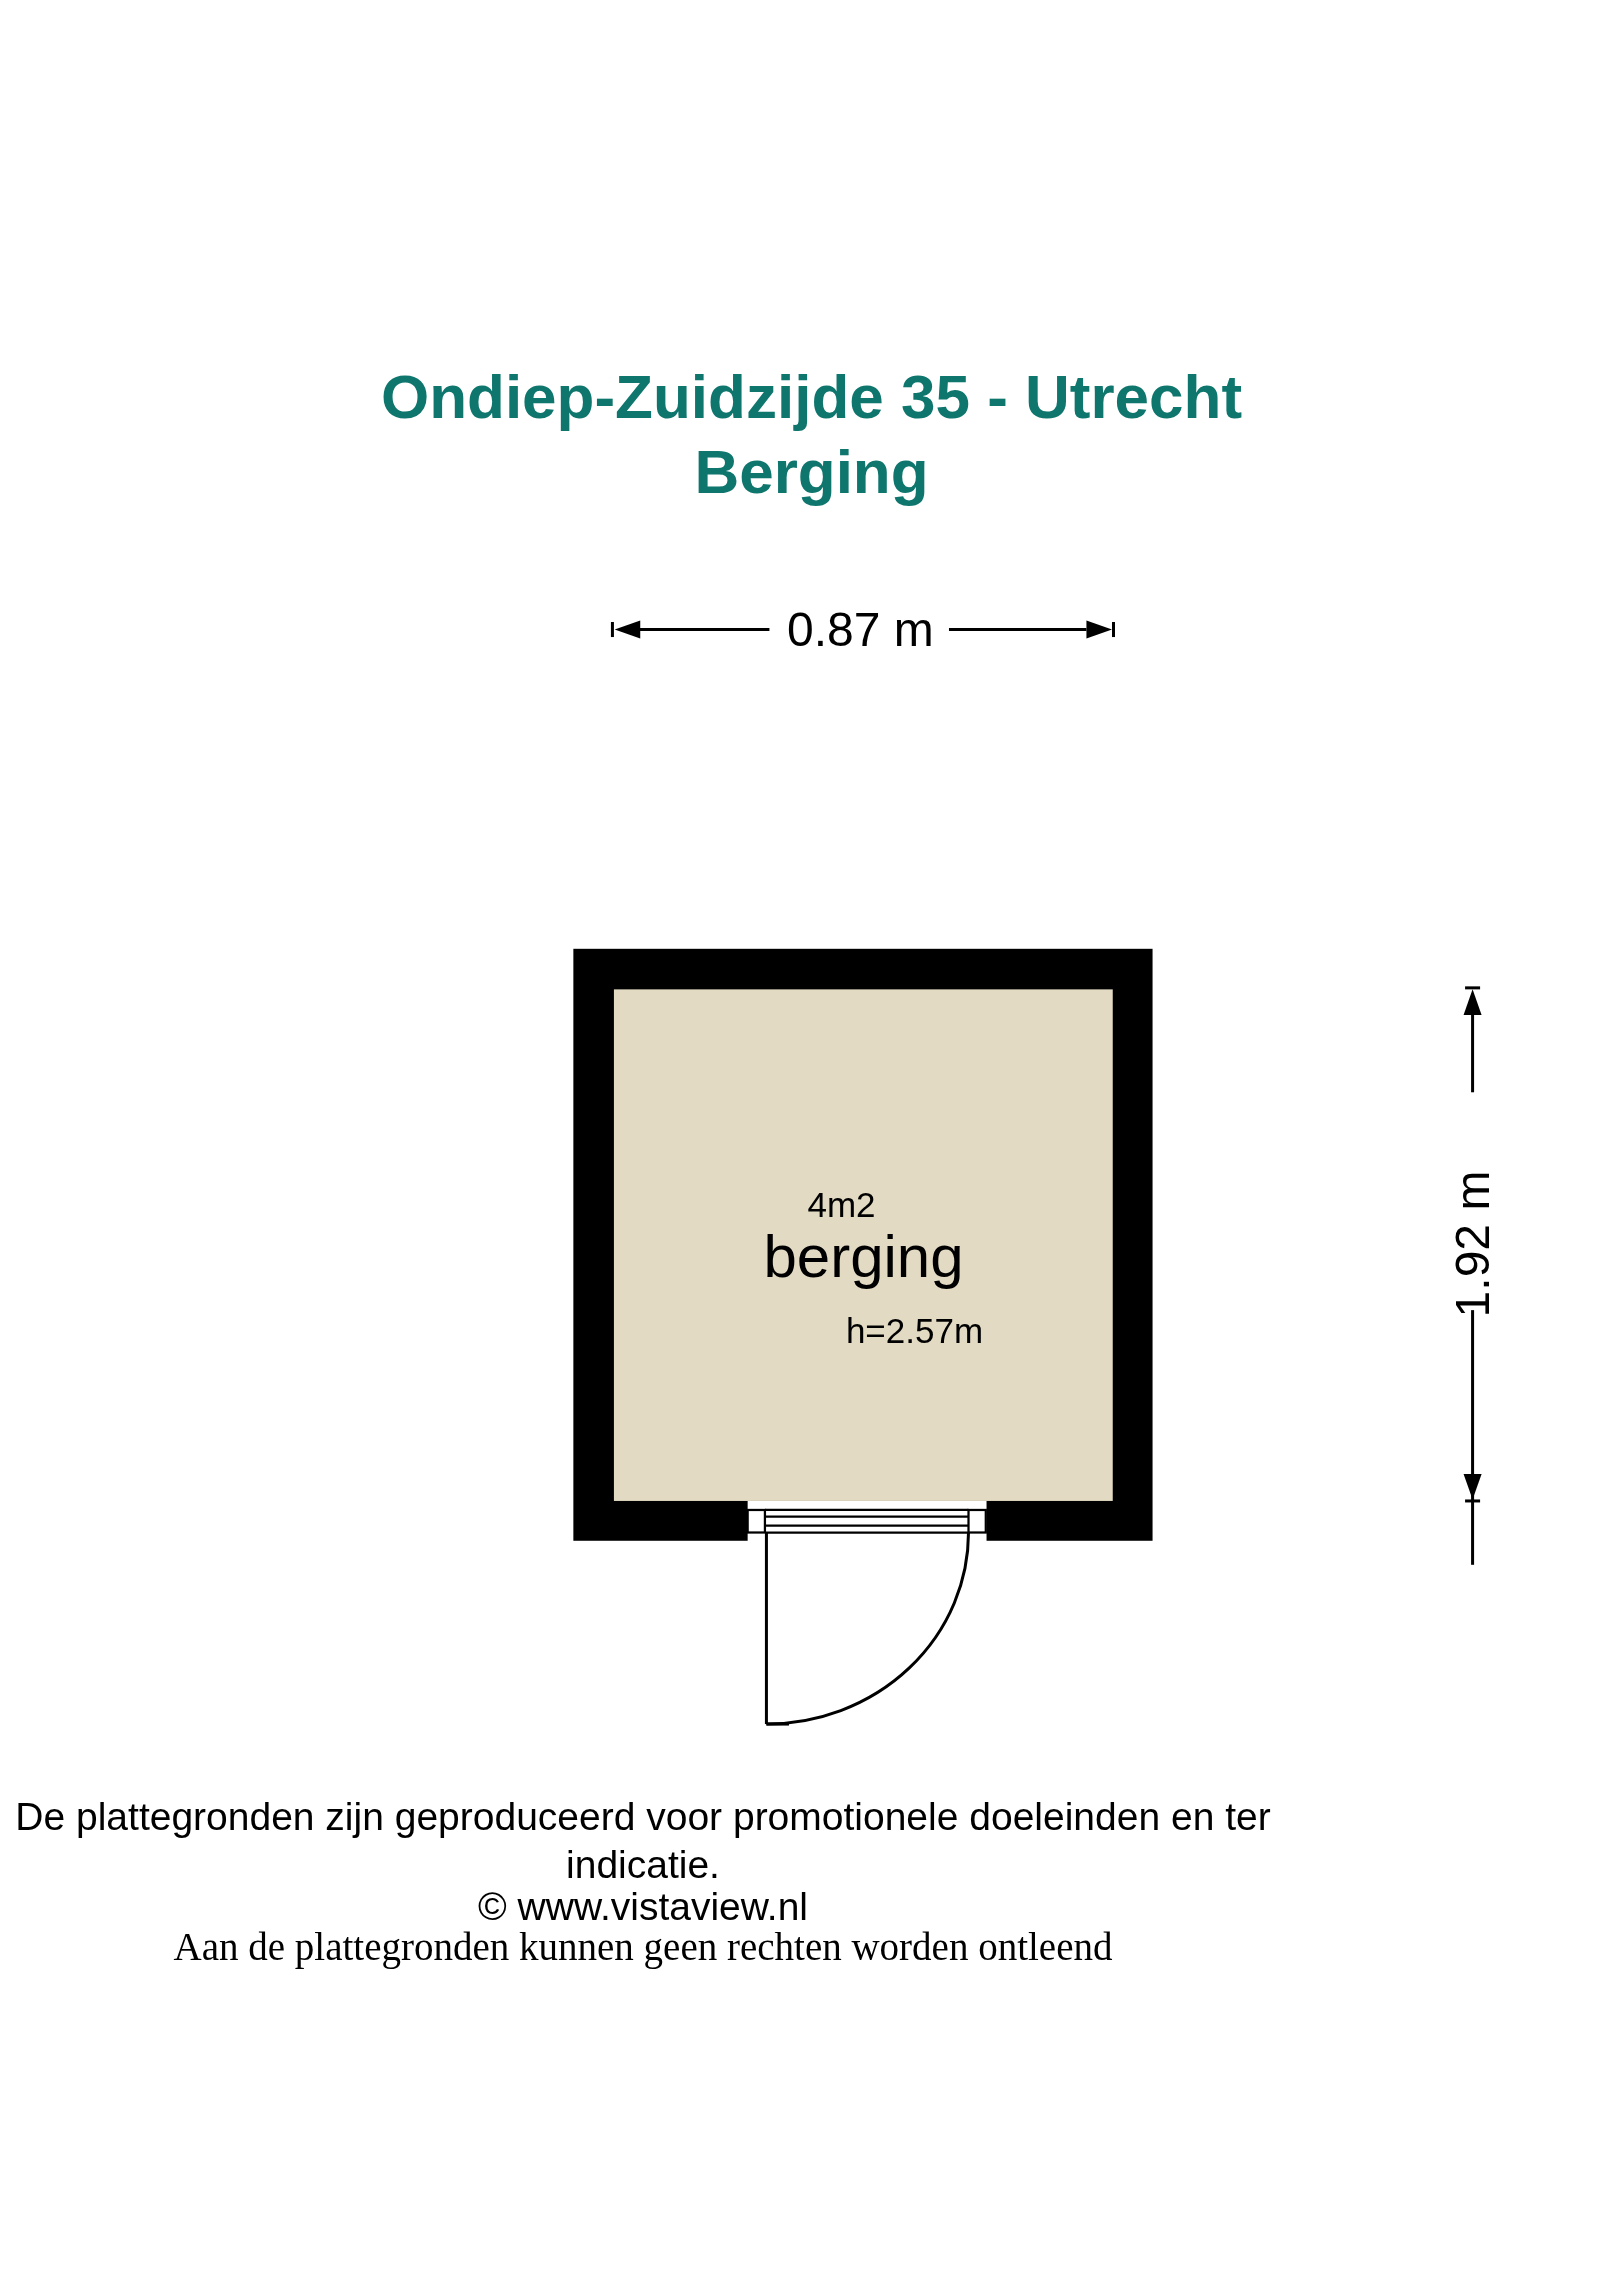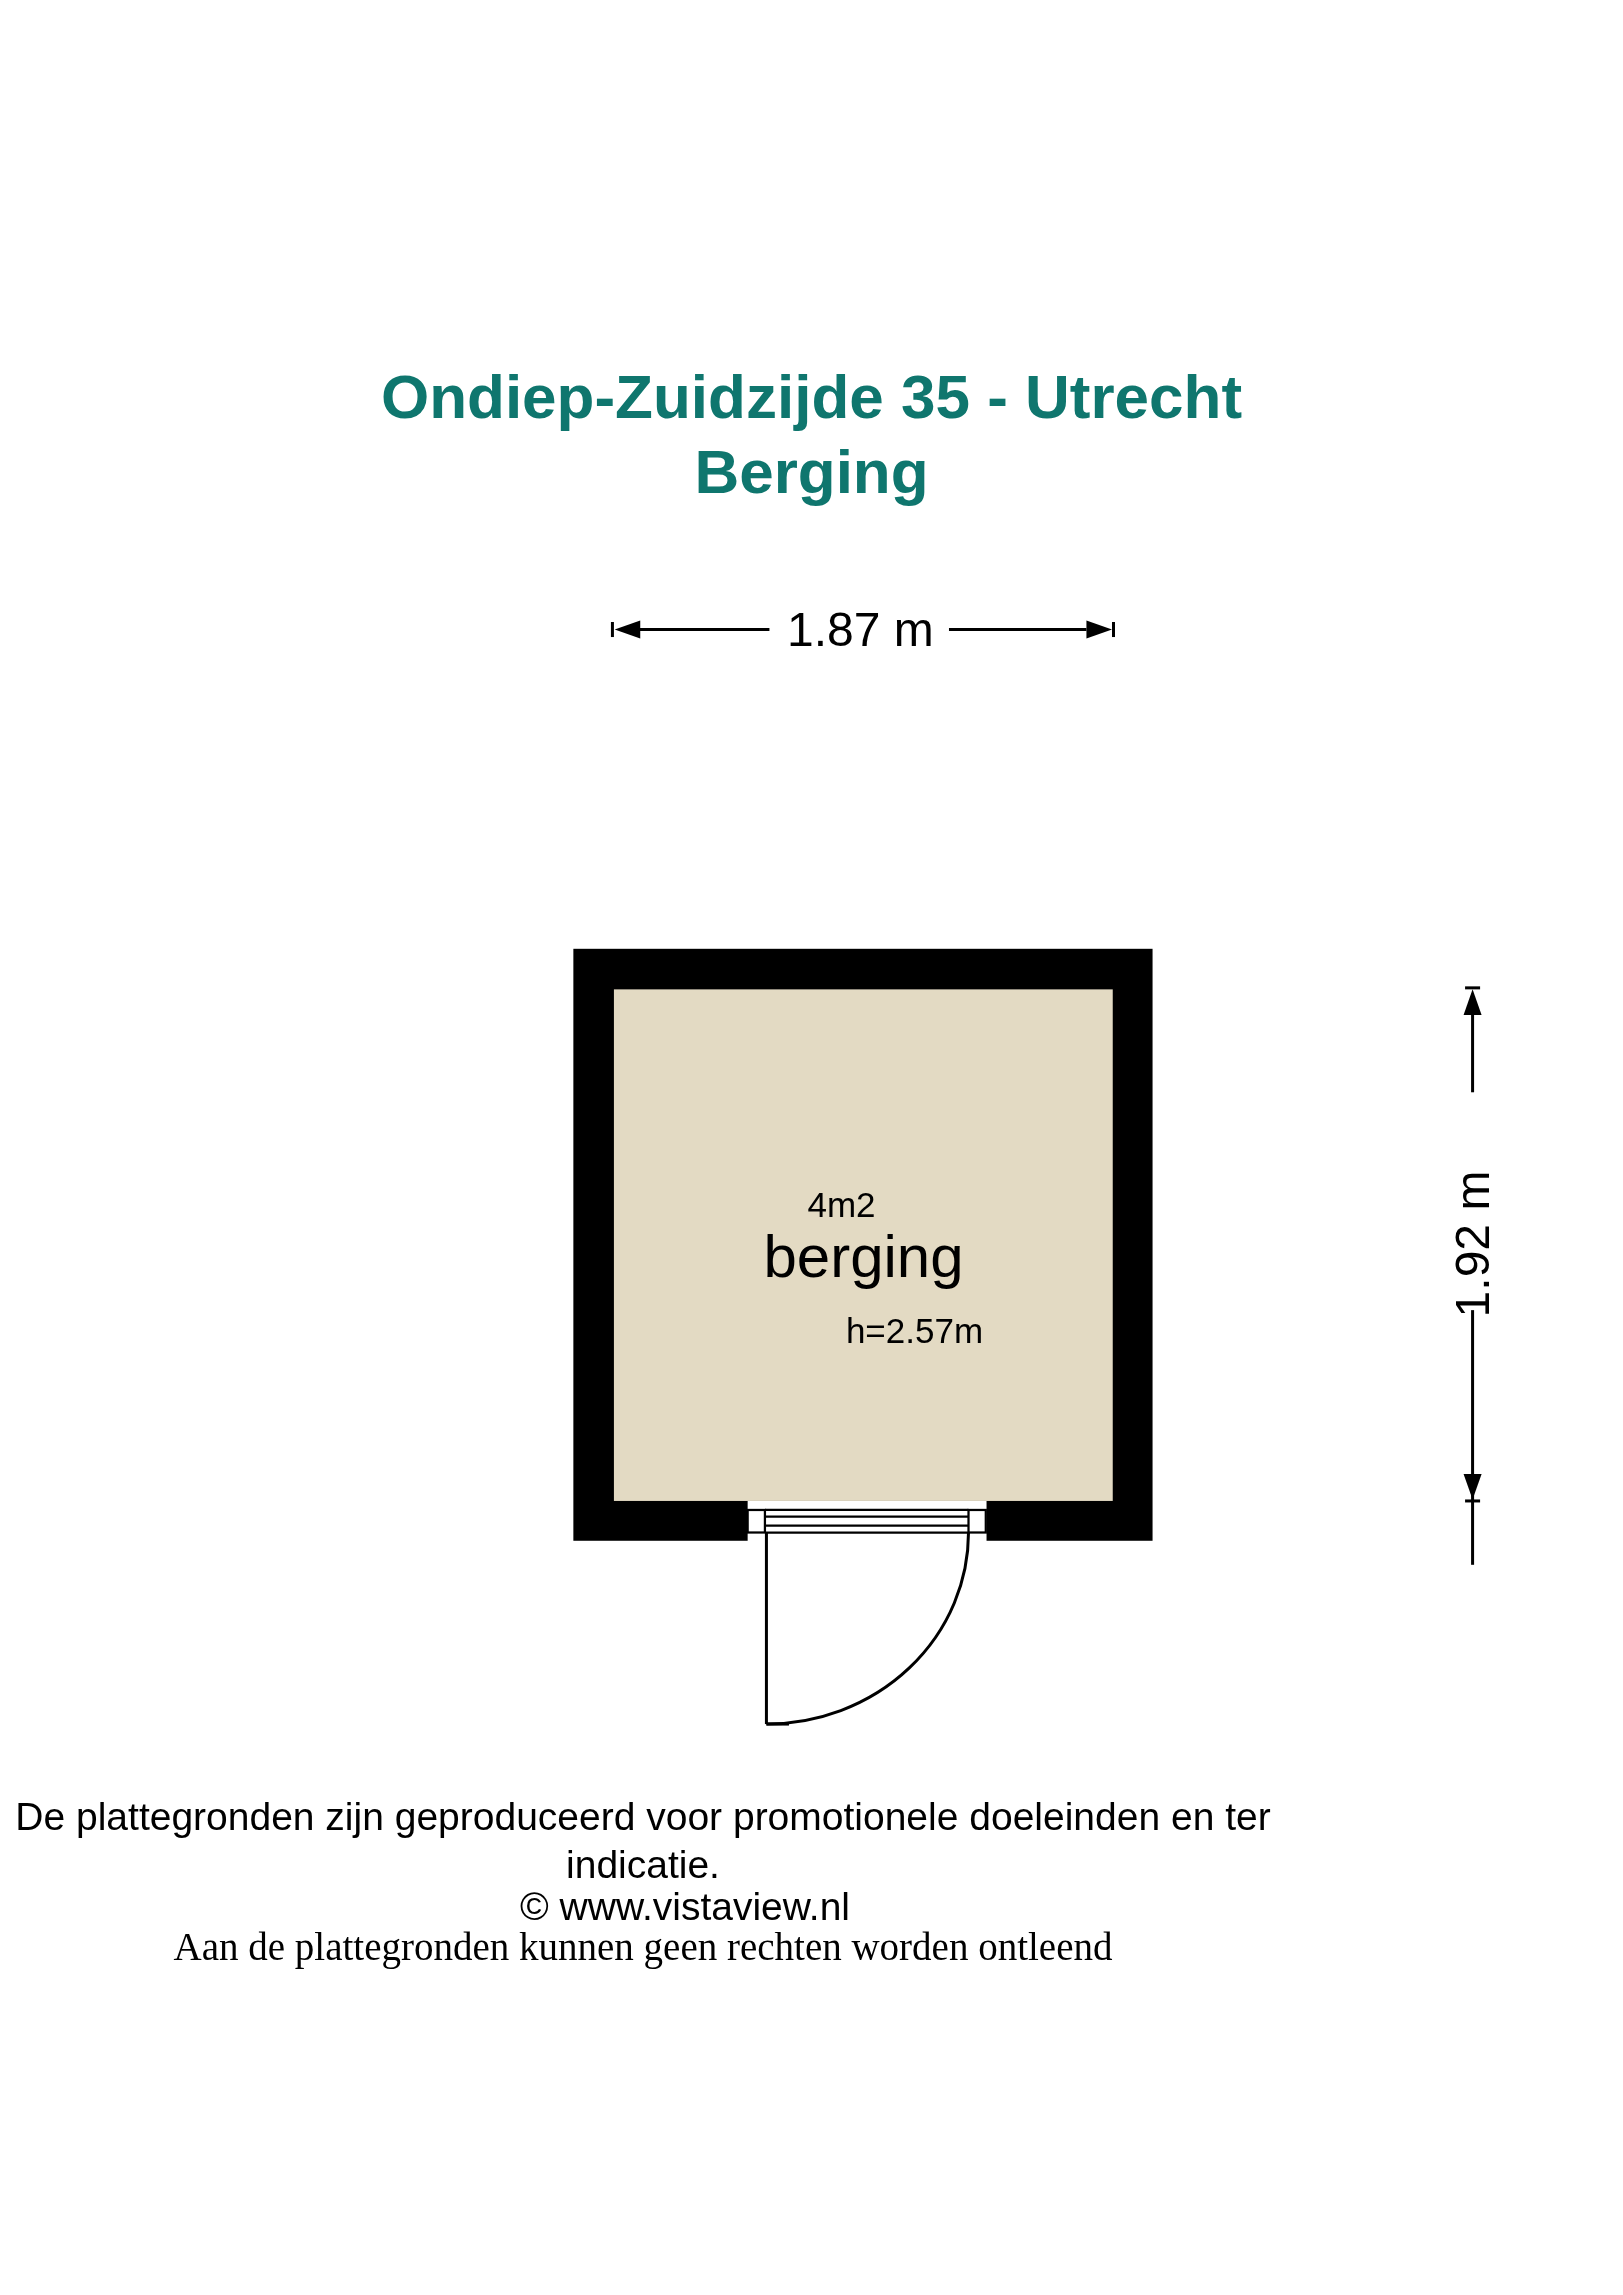--- a/index.html
+++ b/index.html
@@ -12,21 +12,21 @@
     svg.plan { position: absolute; left: 0; top: 0; }
     .dim-label { position: absolute; font-family: "Liberation Sans", sans-serif; font-size: 48px; color: #000; line-height: 1; white-space: nowrap; }
     .dim-h { left: 787px; top: 606px; }
     .dim-v { left: 1473px; top: 1244px; transform: translate(-50%, -50%) rotate(-90deg); }
     .room-area { position: absolute; left: 614px; width: 455px; text-align: center; top: 1187px; font-size: 35px; line-height: 1; }
     .room-name { position: absolute; left: 614px; width: 499px; text-align: center; top: 1227px; font-size: 60px; line-height: 1; }
     .room-height { position: absolute; left: 614px; width: 601px; text-align: center; top: 1313px; font-size: 35px; line-height: 1; }
     .footer { position: absolute; left: 0; width: 1286px; text-align: center; font-size: 39px; line-height: 48px; color: #000; }
     .footer.l1 { top: 1793px; }
     .footer.l2 { top: 1923px; font-family: Liberation Serif, serif; }
-    .footer.l3 { top: 1883px; margin-left: 42px; }
+    .footer.l3 { top: 1883px; }
   </style>
 </head>
 <body>
 
 <div class="title line1">Ondiep-Zuidzijde 35 - Utrecht</div>
 <div class="title line2">Berging</div>
 
 <svg class="plan" width="1623" height="2295" viewBox="0 0 2160 3055">
 
   <g>
@@ -62,21 +62,21 @@
     <line x1="1018" y1="2040" x2="1289" y2="2040"></line>
   </g>
 
   <g fill="none" stroke="#000" stroke-width="4">
     <line x1="1020" y1="2040" x2="1020" y2="2295"></line>
     <line x1="1020" y1="2295" x2="1050" y2="2295"></line>
     <path d="M 1289 2040 A 269 255 0 0 1 1020 2295"></path>
   </g>
 </svg>
 
-<div class="dim-label dim-h">1.87 m</div>
+<div class="dim-label dim-h">0.87 m</div>
 <div class="dim-label dim-v">1.92 m</div>
 
 <div class="room-area">4m2</div>
 <div class="room-name">berging</div>
 <div class="room-height">h=2.57m</div>
 
 <div class="footer l1">De plattegronden zijn geproduceerd voor promotionele doeleinden en ter indicatie.</div>
 <div class="footer l2">Aan de plattegronden kunnen geen rechten worden ontleend</div>
 <div class="footer l3">© www.vistaview.nl</div>
 

